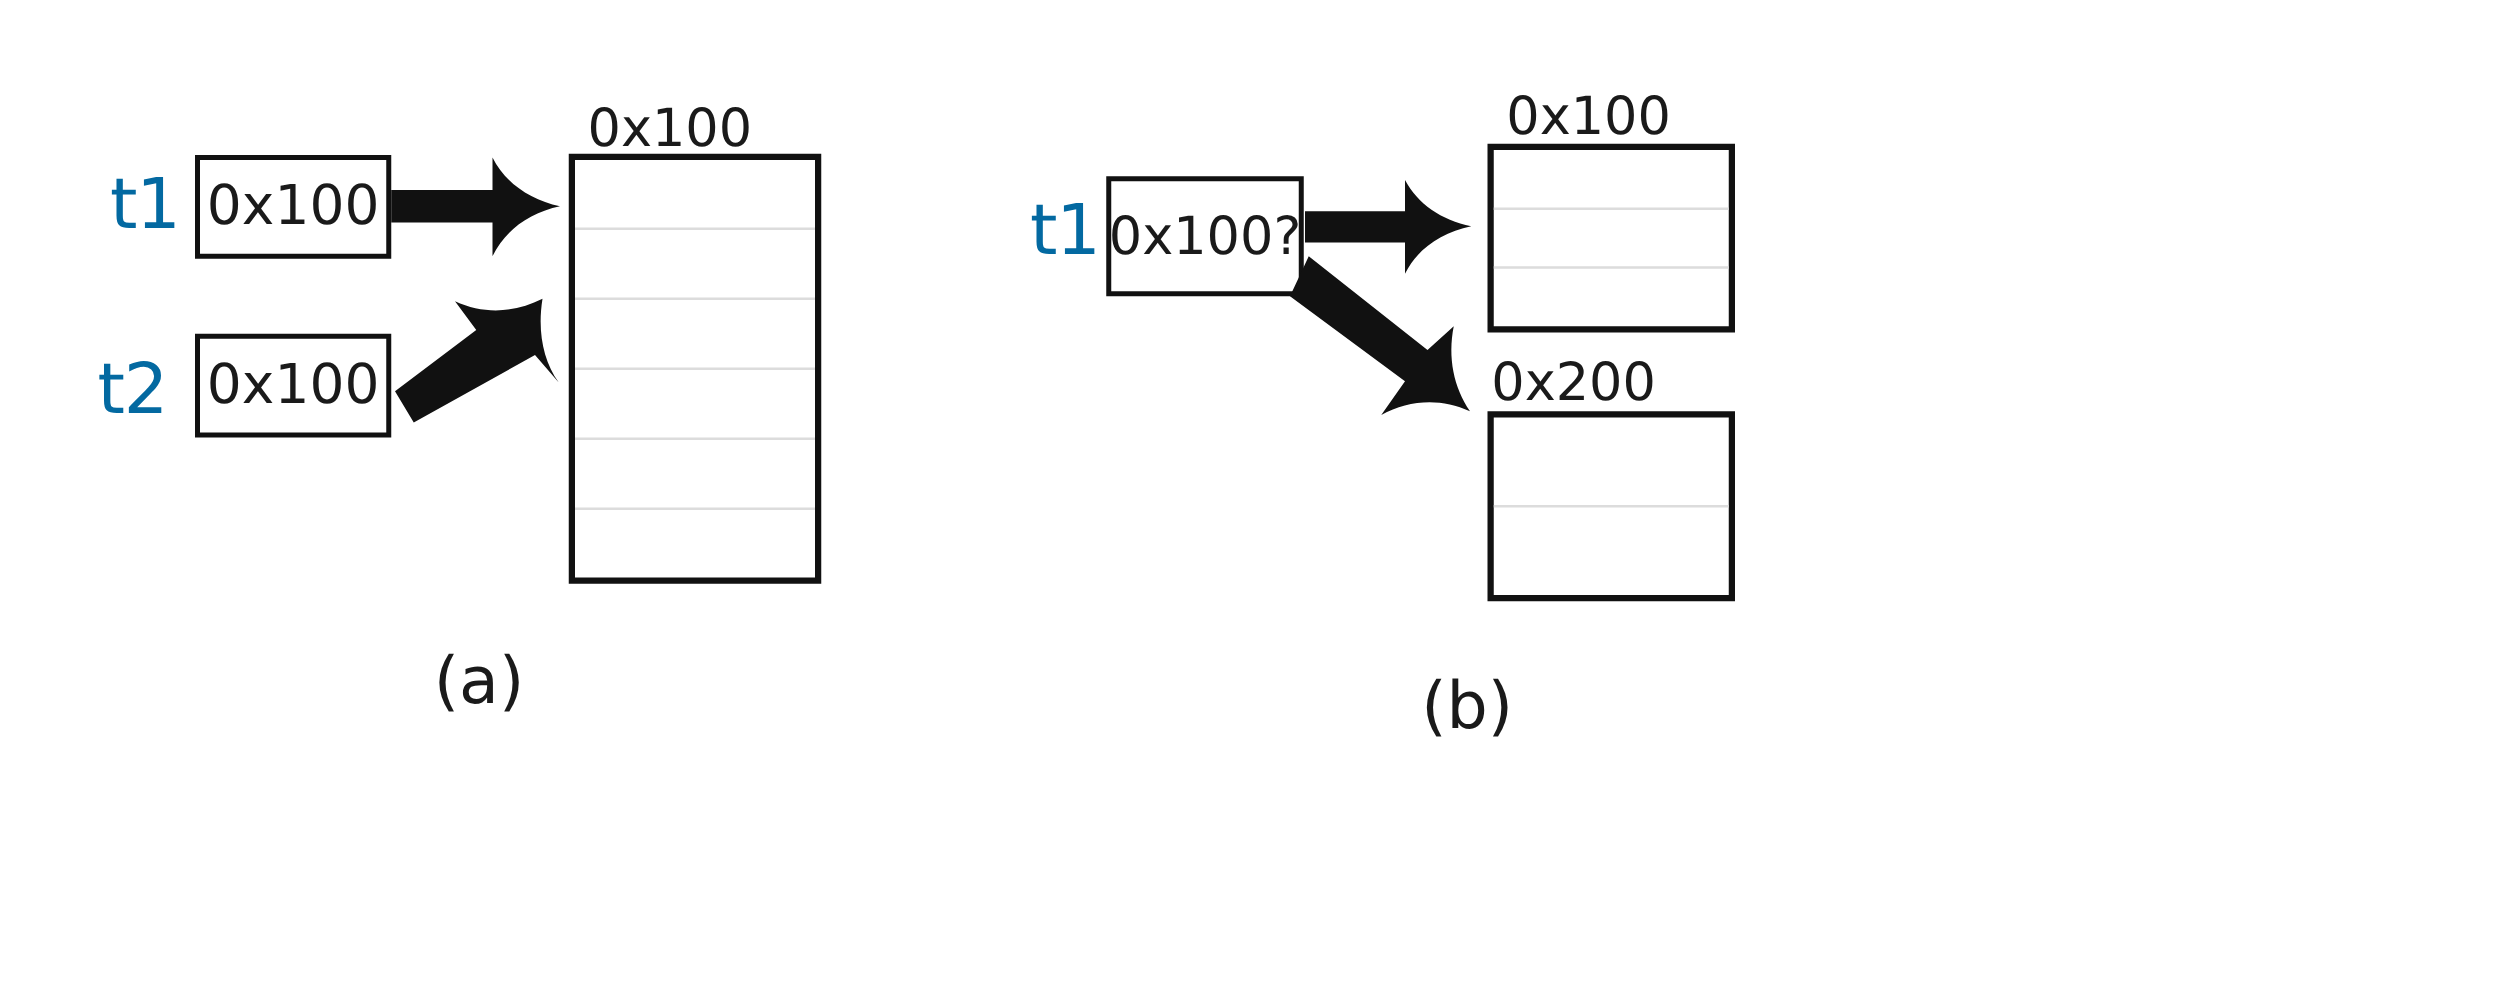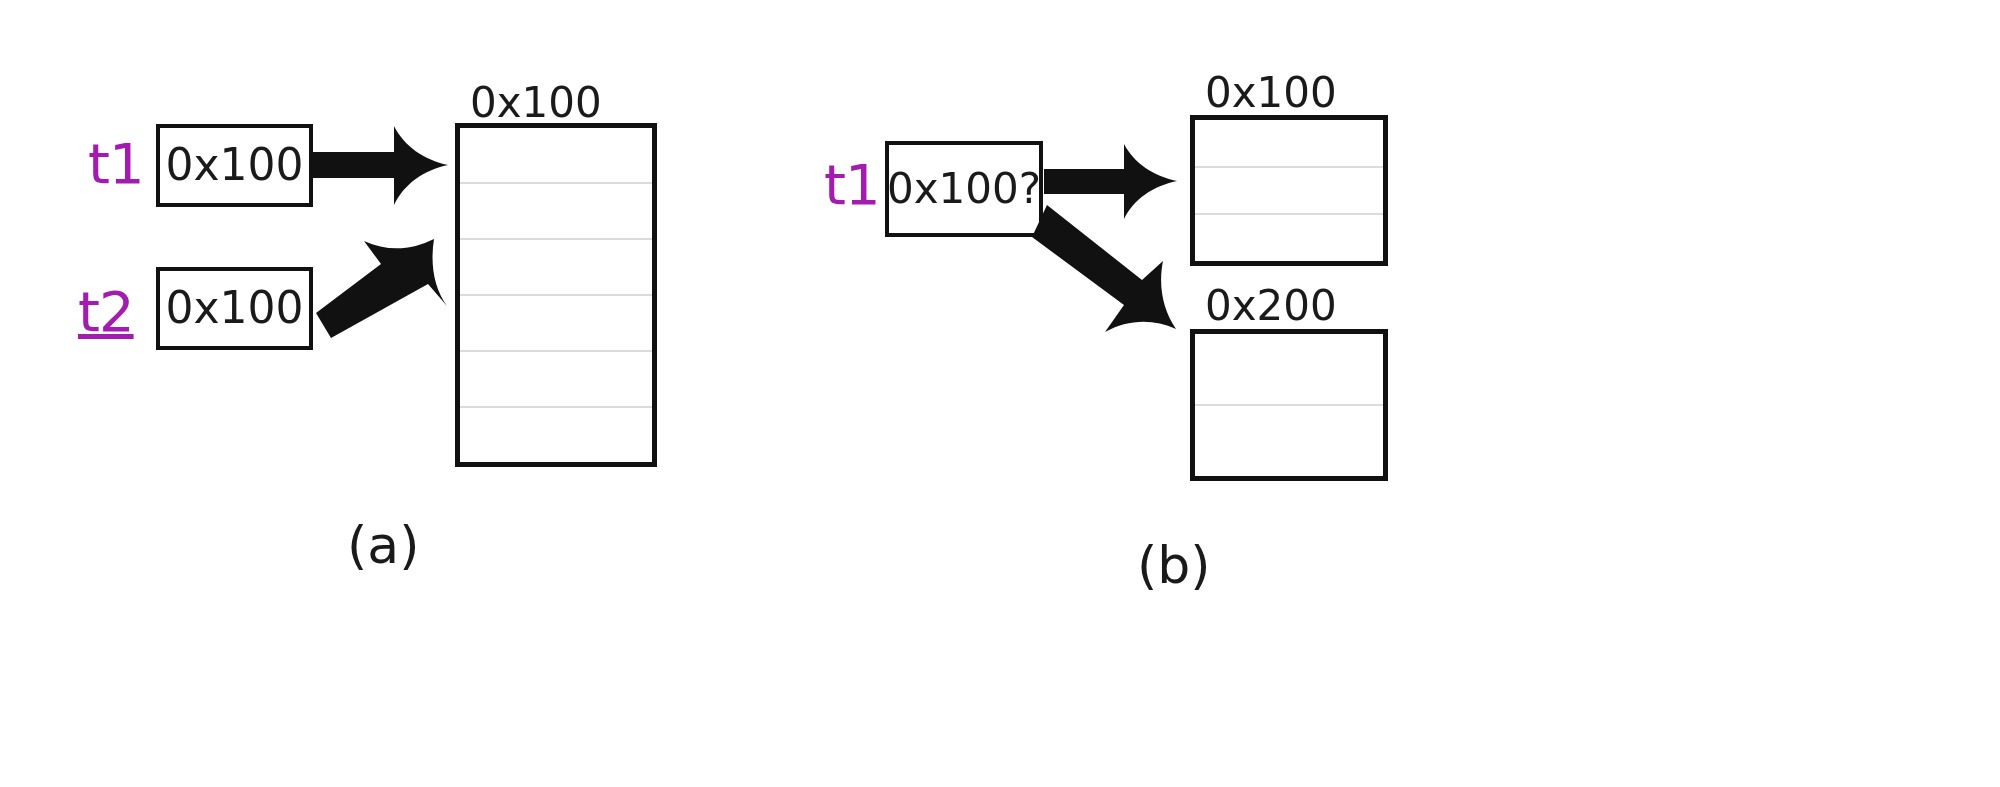--- a/index.html
+++ b/index.html
@@ -24,21 +24,21 @@
   .panel { position: absolute; top: 0; height: 787px; }
   #panel-a { left: 0;   width: 1000px; }
   #panel-b { left: 1000px; width: 1000px; }
 
   
   .thread-label {
     position: absolute;
     font-size: 56px;
     line-height: 1;
     letter-spacing: -1px;
-    color: #a21caf;
+    color: #0369a1;
     white-space: nowrap;
   }
 
   
   .ptr-box {
     position: absolute;
     border: 4px solid #111111;
     background: #ffffff;
     box-sizing: border-box;
     display: flex;
@@ -99,21 +99,21 @@
 
 <div id="figure">
 
   <div class="panel" id="panel-a">
 
     <span class="thread-label" style="left:88px; top:136px;">t1</span>
     <div class="ptr-box" style="left:156px; top:124px; width:157px; height:83px;">
       <span class="ptr-val">0x100</span>
     </div>
 
-    <span class="thread-label" style="left:78px; top:284px;text-decoration:underline;">t2</span>
+    <span class="thread-label" style="left:78px; top:284px;">t2</span>
     <div class="ptr-box" style="left:156px; top:267px; width:157px; height:83px;">
       <span class="ptr-val">0x100</span>
     </div>
 
     <div class="mem-group">
       <span class="mem-label" style="left:470px; top:82px;">0x100</span>
       <div class="mem-block" style="left:455px; top:123px; width:202px; height:344px;">
         <div class="mem-row"></div>
         <div class="mem-row"></div>
         <div class="mem-row"></div>
@@ -153,21 +153,21 @@
     <div class="mem-group">
       <span class="mem-label" style="left:205px; top:72px;">0x100</span>
       <div class="mem-block" style="left:190px; top:115px; width:198px; height:151px;">
         <div class="mem-row"></div>
         <div class="mem-row"></div>
         <div class="mem-row"></div>
       </div>
     </div>
 
     <div class="mem-group">
-      <span class="mem-label" style="left:205px; top:285px;">0x200</span>
+      <span class="mem-label" style="left:193px; top:285px;">0x200</span>
       <div class="mem-block" style="left:190px; top:329px; width:198px; height:152px;">
         <div class="mem-row"></div>
         <div class="mem-row"></div>
       </div>
     </div>
 
     <svg class="arrow-layer" viewBox="0 0 1000 787">
 
       <g>
         <path fill="#111111" d="M44,169 L124,169 L124,144

